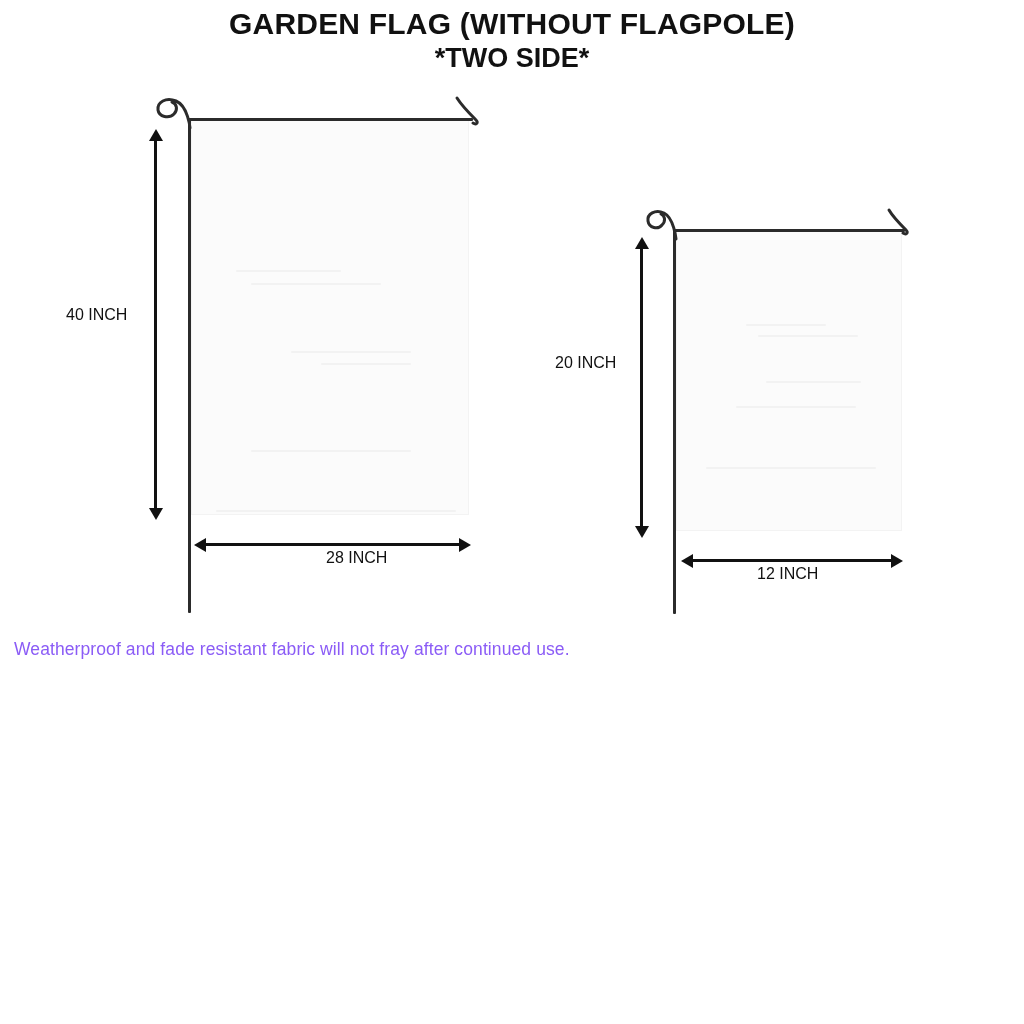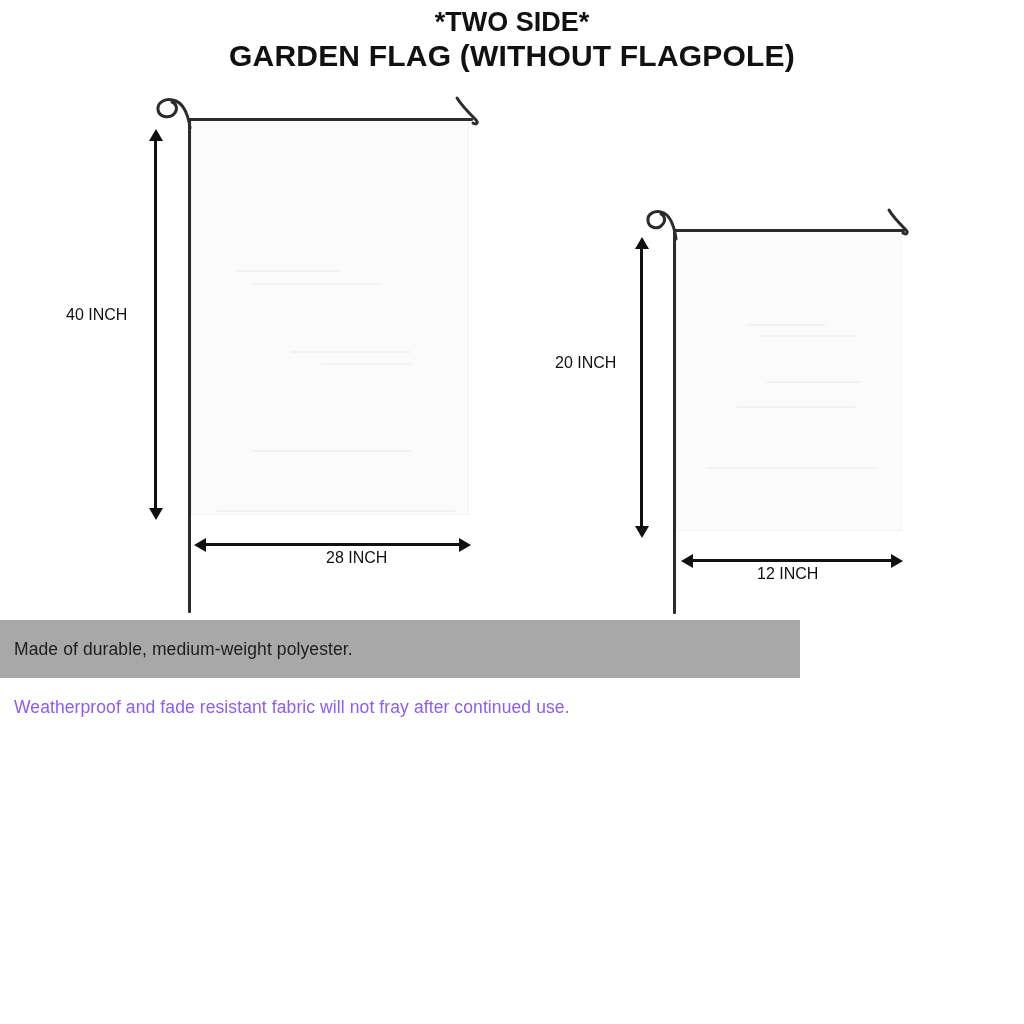--- a/index.html
+++ b/index.html
@@ -127,22 +127,22 @@
     color: #8b5cf6;
     letter-spacing: 0.1px;
   }
   .feature-row.shaded { background: #a8a8a8; color: #1d1d1d; }
   .feature-row.plain  { background: #ffffff; }
 </style>
 </head>
 <body>
 
 <div id="title-block">
+  <div id="title-line1">GARDEN FLAG (WITHOUT FLAGPOLE)</div>
   <div id="title-line2">*TWO SIDE*</div>
-  <div id="title-line1">GARDEN FLAG (WITHOUT FLAGPOLE)</div>
 </div>
 
 <div class="flag-group">
 
   <div class="flag-cloth" style="left:191px; top:120px; width:278px; height:395px;">
     <div class="crease" style="left:45px; top:150px; width:105px;"></div>
     <div class="crease" style="left:60px; top:163px; width:130px;"></div>
     <div class="crease" style="left:100px; top:231px; width:120px;"></div>
     <div class="crease" style="left:130px; top:243px; width:90px;"></div>
     <div class="crease" style="left:60px; top:330px; width:160px;"></div>
@@ -199,19 +199,16 @@
   <div class="arrow arrow-down" style="left:634.5px; top:526px;"></div>
   <div class="dim-label" style="left:555px; top:354px;">20 INCH</div>
 
   <div class="dim-line-h" style="left:690px; top:559px; width:208px;"></div>
   <div class="arrow arrow-left" style="left:681px; top:554px;"></div>
   <div class="arrow arrow-right" style="left:891px; top:554px;"></div>
   <div class="dim-label" style="left:757px; top:565px;">12 INCH</div>
 </div>
 
 <div id="features">
-  <div class="feature-row shaded">
-    <span>Made of durable, medium-weight polyester.</span>
-  </div>
   <div class="feature-row plain">
     <span>Weatherproof and fade resistant fabric will not fray after continued use.</span>
   </div>
 </div>
 
 </body></html>

